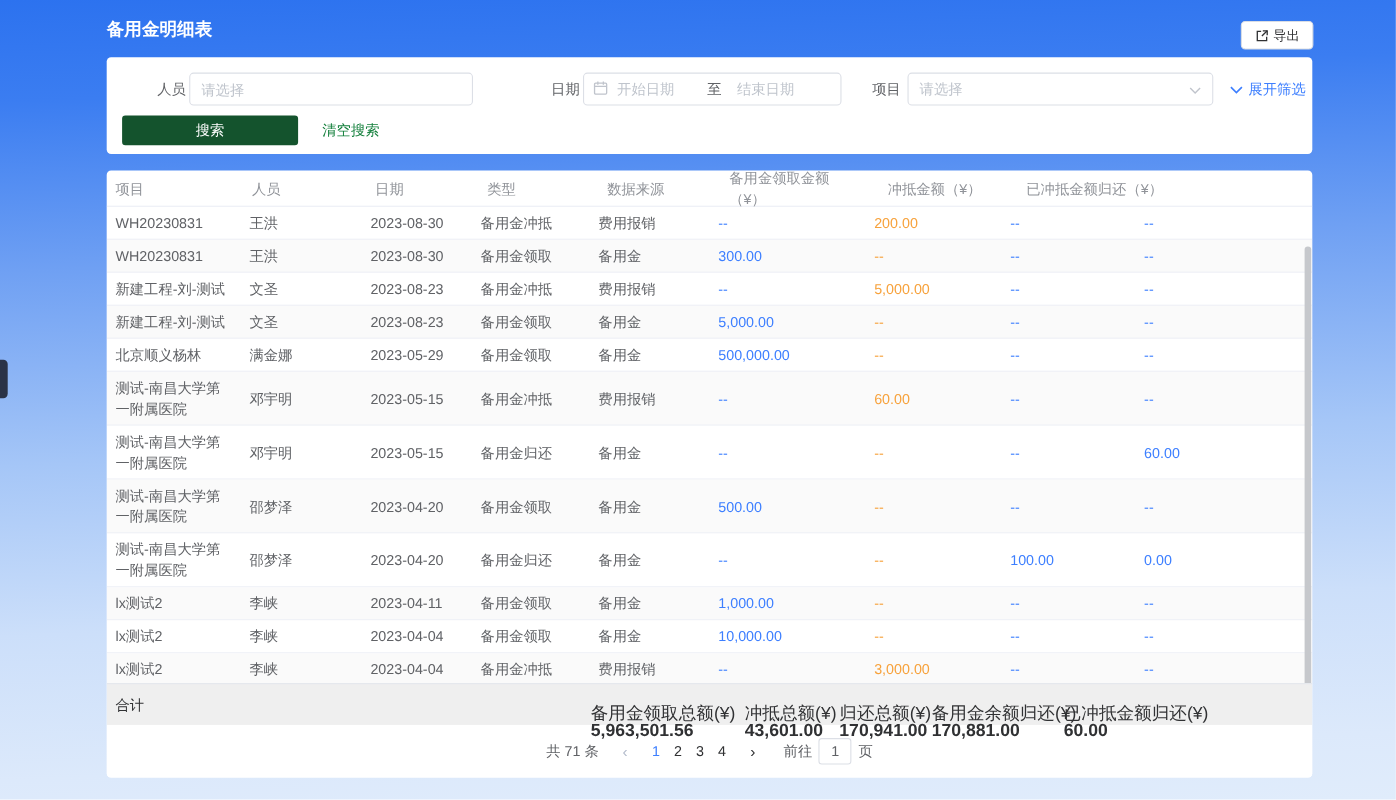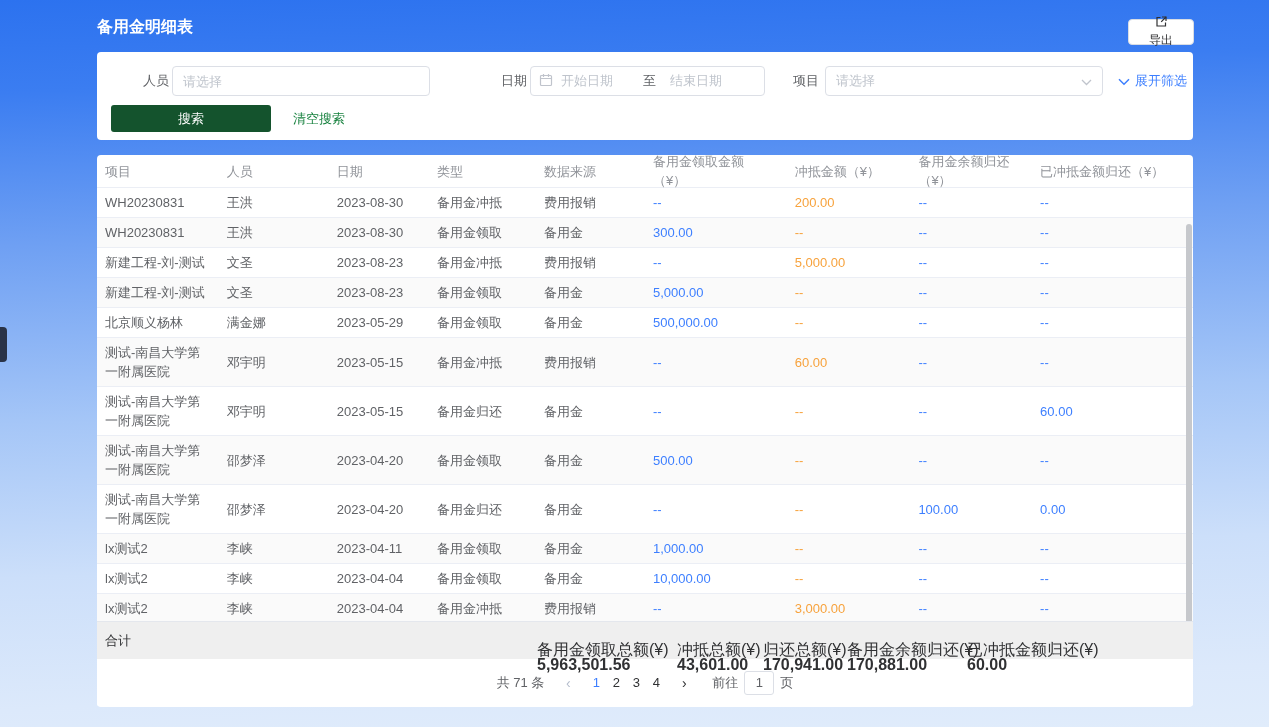--- a/index.html
+++ b/index.html
@@ -7,21 +7,21 @@
   body { font-family:"Liberation Sans", sans-serif; }
   .canvas {
     position:relative; width:1269px; height:727px; overflow:hidden;
     background:linear-gradient(178deg,#2C72EF 0%,#3B7DF1 12%,#6FA0F3 32%,#A5C6F7 55%,#CCDFFA 75%,#DCE9FB 92%,#E0ECFB 100%);
   }
   .page-title { position:absolute; left:97px; top:17px; font-size:16px; font-weight:bold; color:#ffffff; }
   .export-btn {
     position:absolute; left:1128px; top:19px; width:66px; height:26px;
     background:#fff; border:1px solid #d9dde4; border-radius:4px;
     display:flex; align-items:center; justify-content:center; gap:4px;
-    font-size:12px; color:#303133; cursor:pointer;flex-direction:column;
+    font-size:12px; color:#303133; cursor:pointer;
   }
   .export-btn svg { display:block; }
   
   .drawer-handle { position:absolute; left:0; top:327px; width:7px; height:35px; background:#2A3347; border-radius:0 4px 4px 0; }
 
   
   .filter-card { position:absolute; left:97px; top:52px; width:1096px; height:88px; background:#fff; border-radius:4px; }
   .filter-row { position:absolute; left:0; top:14px; width:100%; height:30px; }
   .f-label { position:absolute; top:0; height:30px; line-height:30px; font-size:13px; color:#606266; }
   .lbl-person { left:46px; } .lbl-date { left:404px; } .lbl-project { left:696px; }
@@ -140,21 +140,20 @@
 
   <div class="table-card">
     <div class="t-header" id="thead">
         <div class="t-cell c0">项目</div>
         <div class="t-cell c1">人员</div>
         <div class="t-cell c2">日期</div>
         <div class="t-cell c3">类型</div>
         <div class="t-cell c4">数据来源</div>
         <div class="t-cell c5">备用金领取金额（¥）</div>
         <div class="t-cell c6">冲抵金额（¥）</div>
-        <div class="t-cell c7">备用金余额归还（¥）</div>
         <div class="t-cell c8">已冲抵金额归还（¥）</div>
       </div>
     <div class="t-body" id="tbody">
       <div class="t-row">
           <div class="t-cell c0">WH20230831</div>
           <div class="t-cell c1">王洪</div>
           <div class="t-cell c2">2023-08-30</div>
           <div class="t-cell c3">备用金冲抵</div>
           <div class="t-cell c4">费用报销</div>
           <div class="t-cell c5 blue">--</div>

